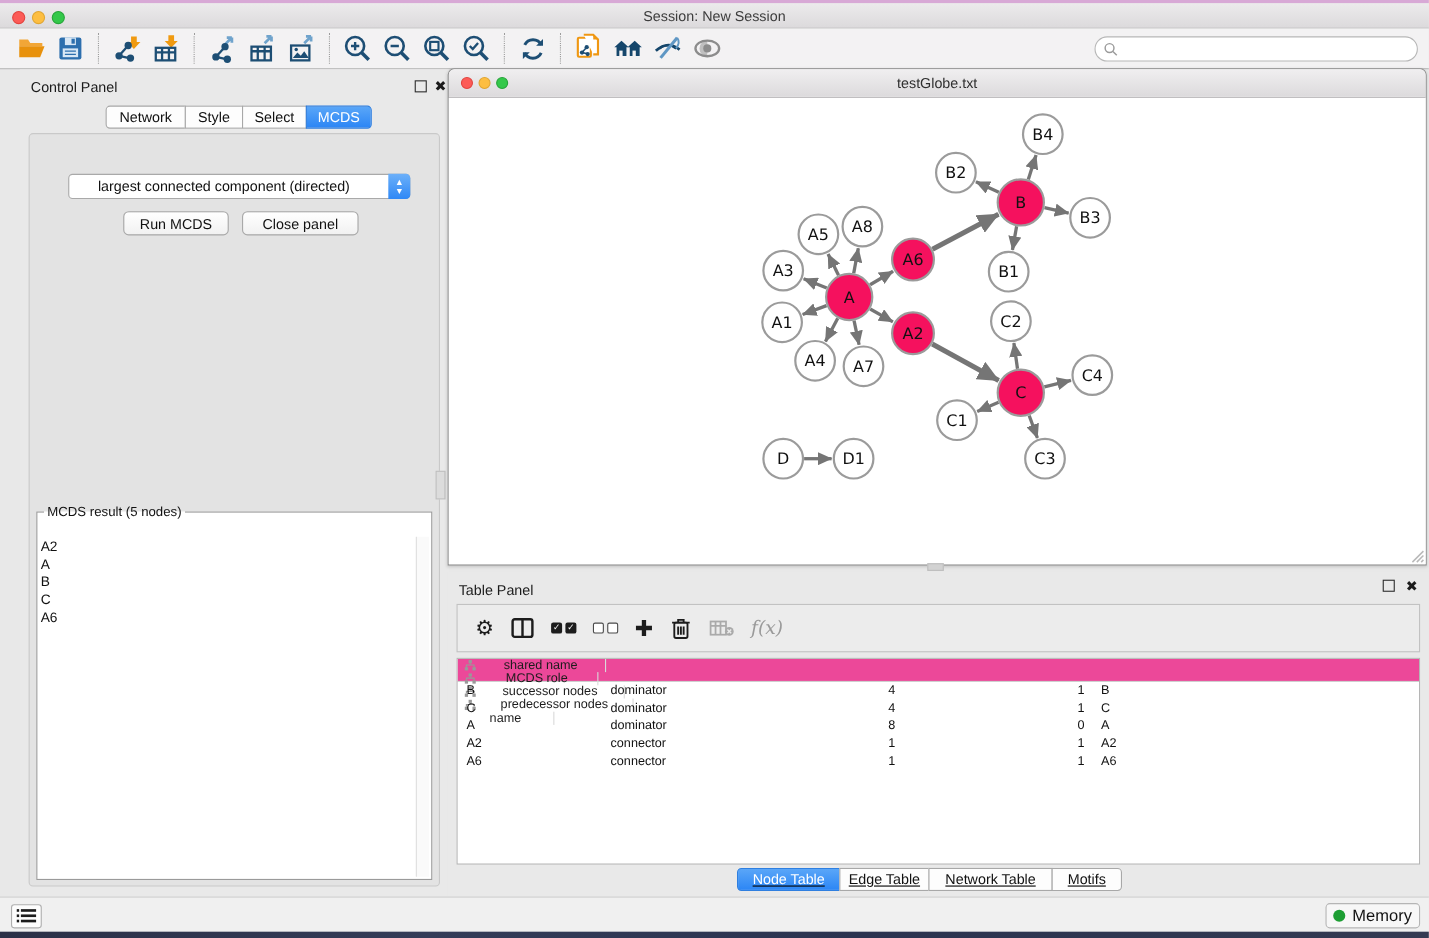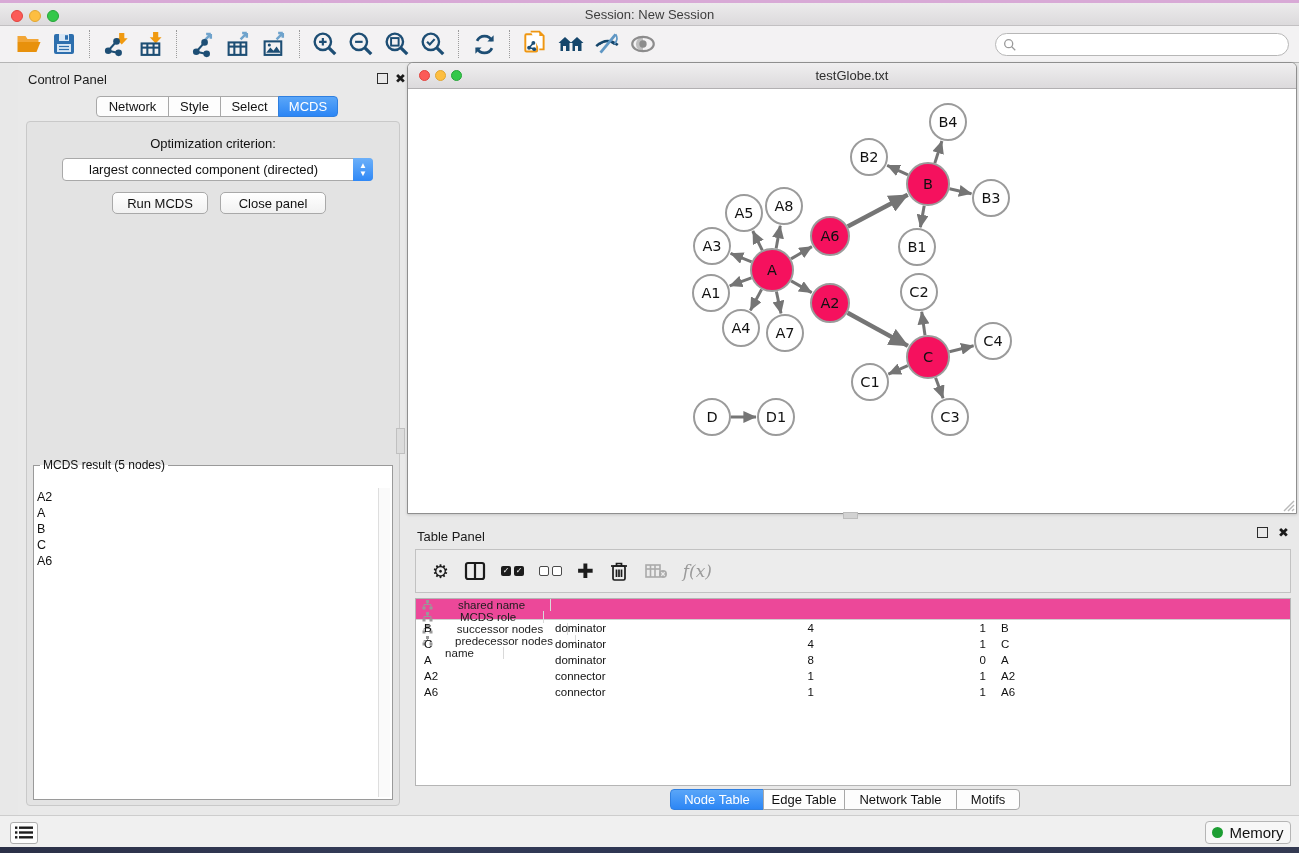--- a/index.html
+++ b/index.html
@@ -107,21 +107,21 @@
   .hcell svg { margin-left:6px; }
   .hc0{width:135px}.hc1{width:128px}.hc2{width:152px}.hc3{width:160px}.hc4{width:88px}
   .trow { display:flex; height:16px; }
   .tcell { font-size:11.5px; line-height:16px; color:#111; white-space:nowrap; }
   .c0{width:135px; padding-left:8px;}
   .c1{width:128px; padding-left:4px;}
   .c2{width:152px; text-align:right; padding-right:17px;}
   .c3{width:160px; text-align:right; padding-right:5px;}
   .c4{width:88px; padding-left:10px;}
 
-  .tp-tabs { position:absolute; left:263px; top:269px; height:21px; display:flex; }
+  .tp-tabs { position:absolute; left:263px; top:269px; height:21px; display:flex;text-decoration:underline; }
   .tpt-0{width:94px}.tpt-1{width:82px}.tpt-2{width:113px}.tpt-3{width:64px}
 
   
   .statusbar { position:absolute; left:0; top:815px; width:1299px; height:32px;
                background:#f0f0f0; border-top:1px solid #cdcdcd; }
   .list-btn { position:absolute; left:10px; top:6px; width:28px; height:22px; background:#fdfdfd;
               border:1px solid #aeaeae; border-radius:3px; display:flex; align-items:center; justify-content:center; }
   .mem-btn { position:absolute; right:8px; top:5px; width:86px; height:23px; background:#f7f7f7;
              border:1px solid #b5b5b5; border-radius:4px; display:flex; align-items:center;
              justify-content:center; gap:6px; font-size:15px; color:#111; }
@@ -307,21 +307,20 @@
     <div class="close-ic cp-close">✖</div>
 
     <div class="cp-tabs">
       <div class="seg-tab first cpt-0">Network</div>
       <div class="seg-tab cpt-1">Style</div>
       <div class="seg-tab cpt-2">Select</div>
       <div class="seg-tab last active cpt-3">MCDS</div>
     </div>
 
     <div class="cp-inner">
-      <div class="opt-label">Optimization criterion:</div>
       <div class="criterion">
         <div class="val">largest connected component (directed)</div>
         <div class="stepper">
           <span>▲</span>
             <span>▼</span>
         </div>
       </div>
       <div class="cp-btn btn-run">Run MCDS</div>
       <div class="cp-btn btn-closep">Close panel</div>
 

